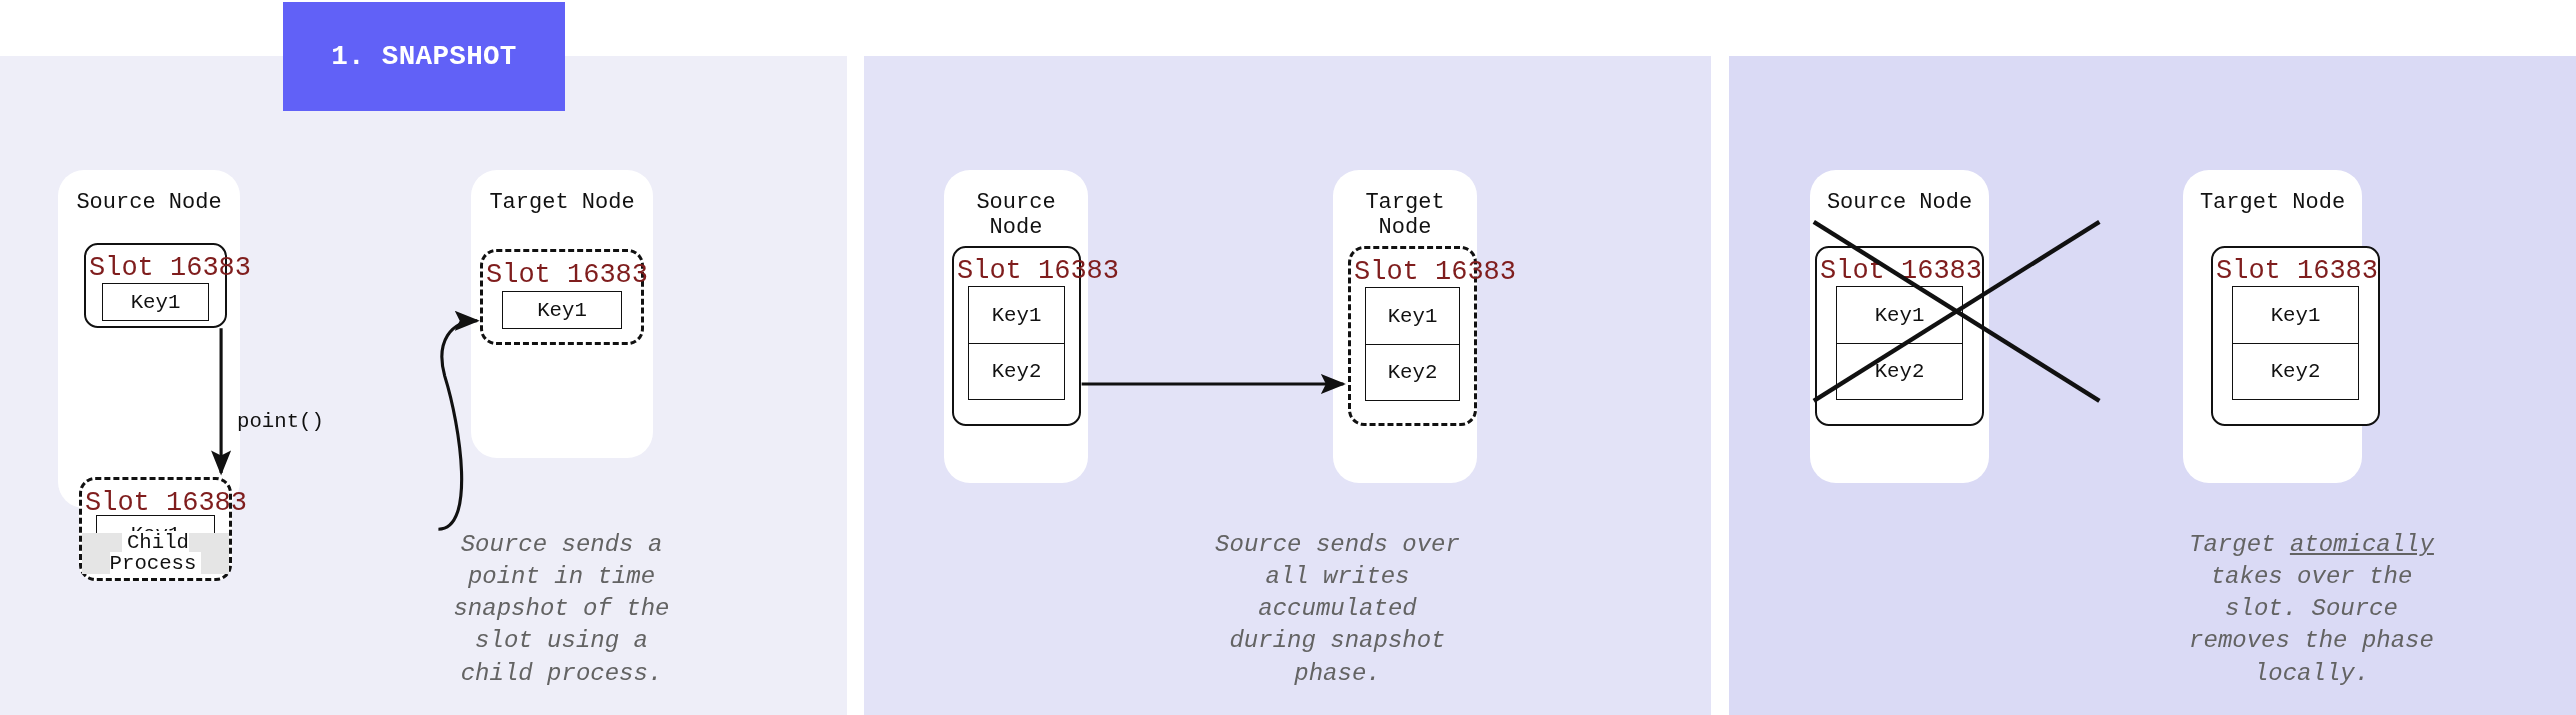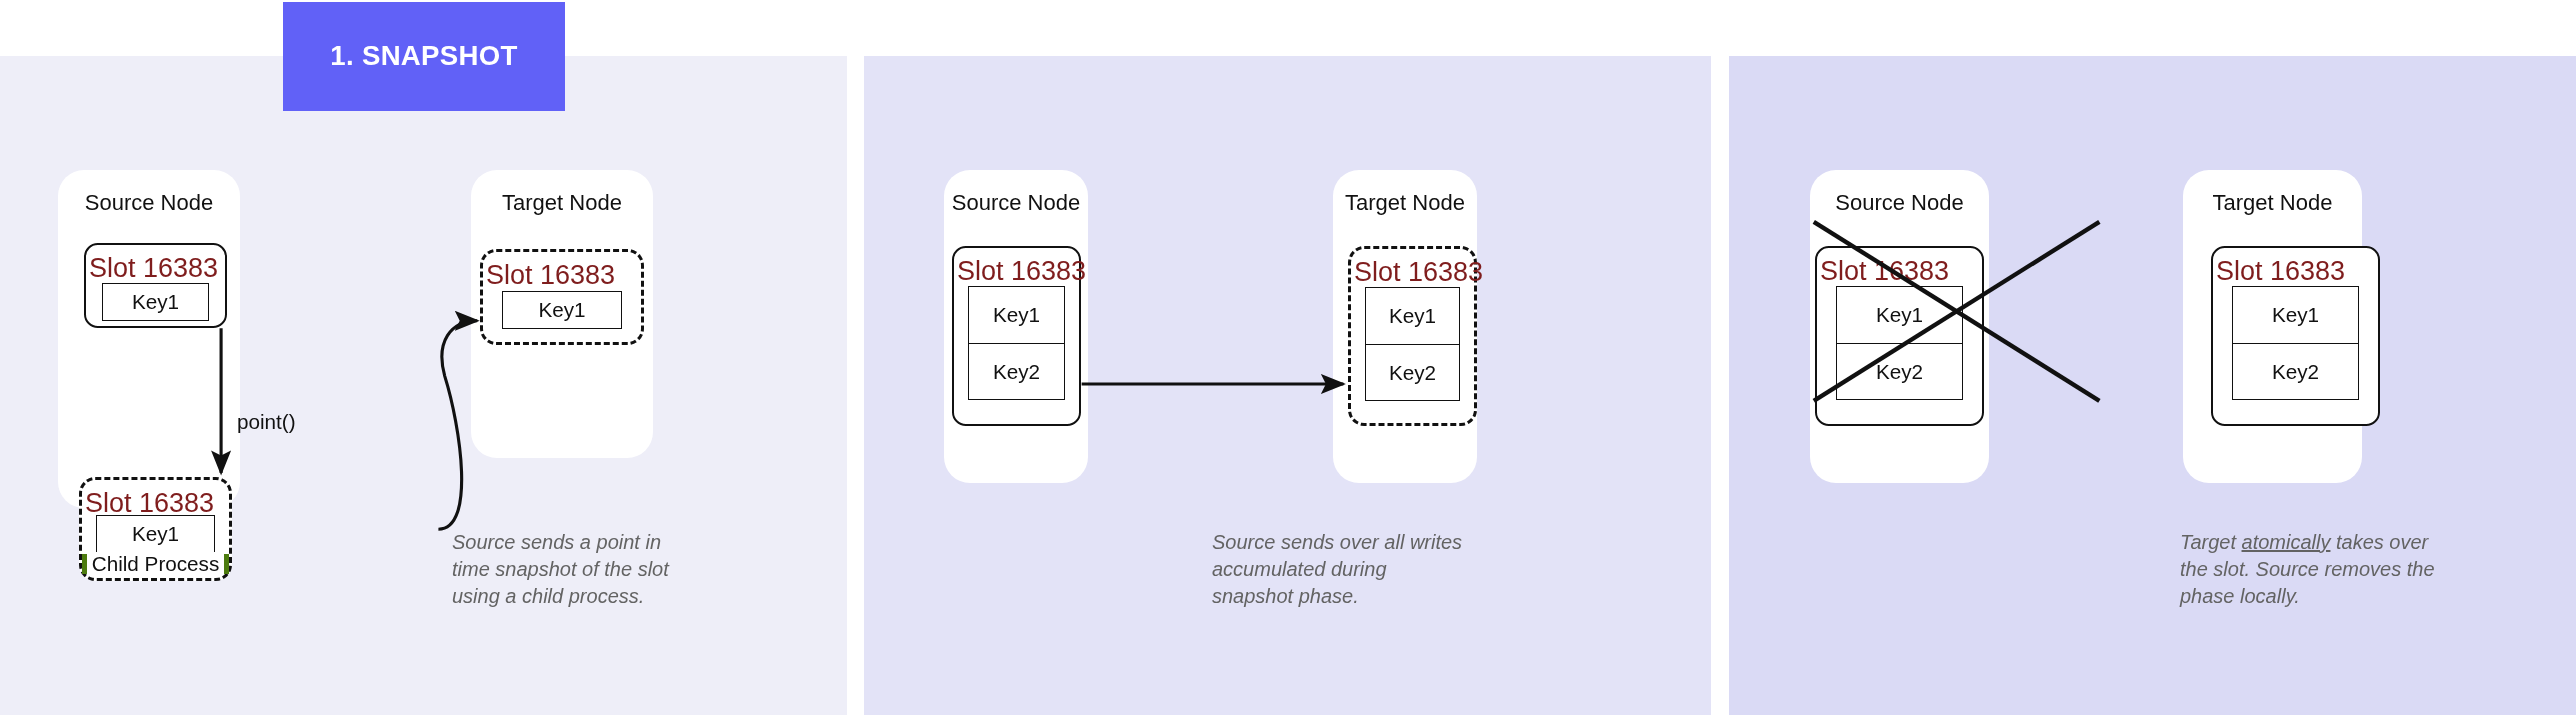--- a/index.html
+++ b/index.html
@@ -11,20 +11,21 @@
     width: 2576px;
     height: 716px;
     font-family: "Liberation Sans", sans-serif;
     overflow: hidden;
   }
   #stage {
     position: relative;
     width: 2576px;
     height: 716px;
     background: #ffffff;
+    font-family: Liberation Mono, monospace;
   }
 
   
   .panel {
     position: absolute;
     top: 56px;
     height: 660px;
     box-sizing: border-box;
   }
   #panel-1 { left: 0px;    width: 847px; background: #eeeef8; }
@@ -111,33 +112,33 @@
   .key-row + .key-row { border-top: 1.9px solid #111111; }
 
   .child-label {
     position: absolute;
     bottom: 3.8px;
     left: 0;
     width: 100%;
     text-align: center;
     font-size: 20.7px;
     color: #111111;
-    background: #4d7c0f;
+    background: #e5e5e5;
     line-height: 1.0;
   }
   .child-label span {
     background: #ffffff;
     padding: 0 5px;
   }
 
   
   .caption {
     position: absolute;
-    text-align: left;
-    font-size: 20px;
+    text-align: center;
+    font-size: 24px;
     font-style: italic;
     color: #636363;
     line-height: 1.34;
   }
   .caption u { text-decoration: underline; }
 
   
   .overlay {
     position: absolute;
     left: 0; top: 0;

